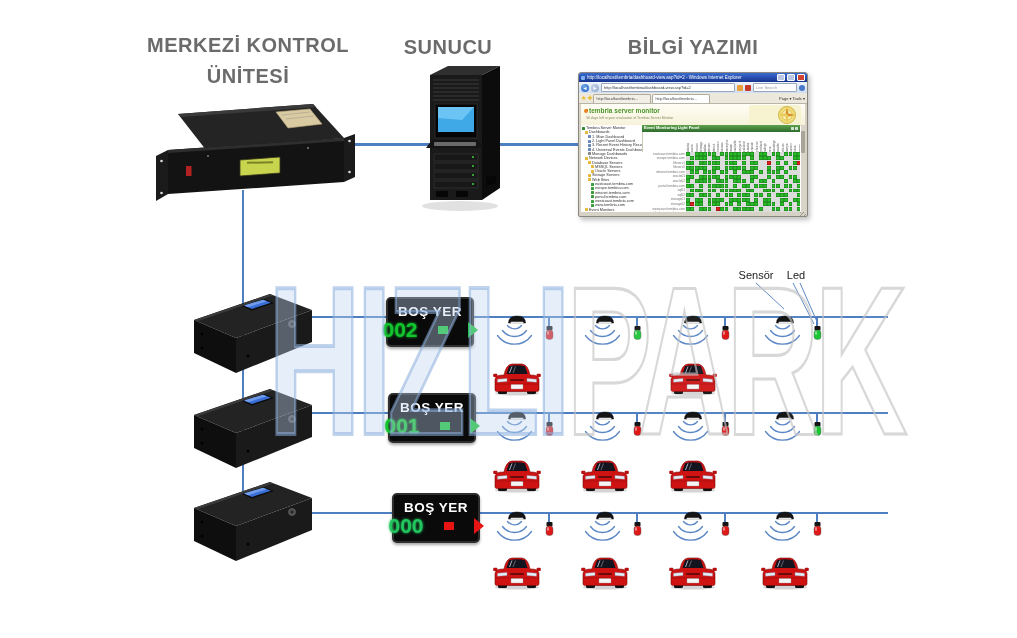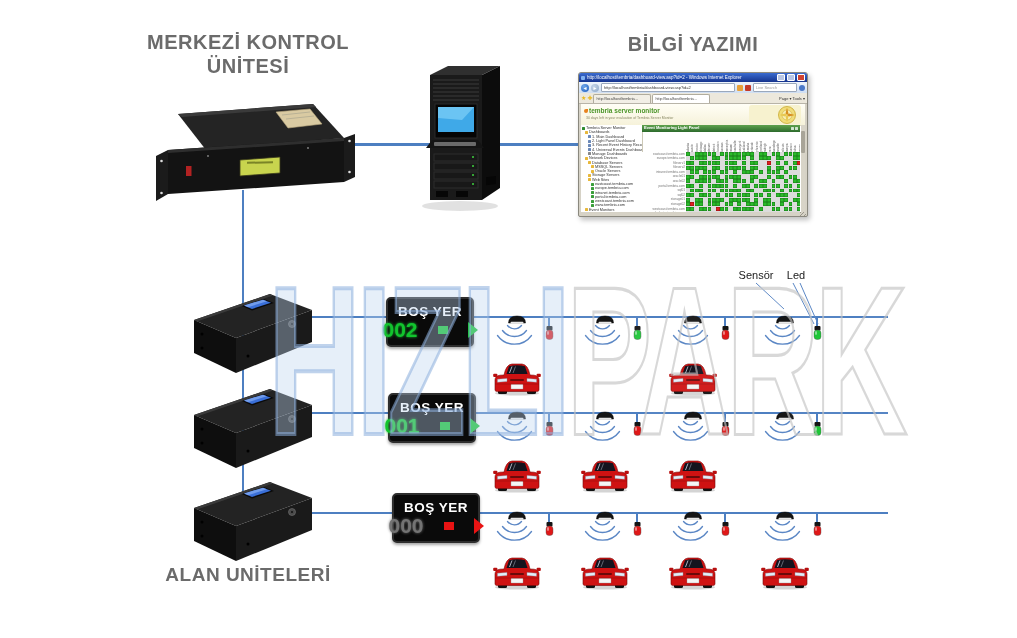--- a/index.html
+++ b/index.html
@@ -1,20 +1,20 @@
 <!DOCTYPE html>
 <html><head>
 <meta charset="utf-8">
 <style>
   html,body{margin:0;padding:0;background:#fff;}
   .stage{position:relative;width:1017px;height:638px;background:#fff;overflow:hidden;
          font-family:"Liberation Sans",sans-serif;}
   
   .hdg{position:absolute;color:#6b6b6b;font-weight:bold;text-align:center;z-index:5;
-       letter-spacing:.5px;line-height:24px;font-size:20px;}
+       letter-spacing:.5px;line-height:31px;font-size:20px;}
   .hdg.small{font-size:19px;}
   .callout-label{position:absolute;color:#1a1a1a;font-size:11px;font-weight:normal;z-index:5;text-align:center;}
   
   .wm{position:absolute;left:268px;top:256px;z-index:6;font-weight:bold;font-size:165px;
       letter-spacing:-6px;white-space:nowrap;line-height:1;pointer-events:none;
       transform:scaleX(.78) scaleY(1.28);transform-origin:left top;}
   .wm-l{color:rgba(190,212,240,.38);-webkit-text-stroke:3px rgba(140,175,220,.55);}
   .wm-r{color:rgba(255,255,255,.05);-webkit-text-stroke:2.5px rgba(195,195,195,.65);}
   
   .wire{position:absolute;background:#4d7fc1;z-index:1;}
@@ -96,22 +96,22 @@
 <div class="stage">
 
   <div class="wm">
     <span class="wm-l">HIZLI</span><span class="wm-r">PARK</span>
   </div>
 
   <div class="wire" style="left:335px;top:143px;width:245px;height:2.6px;"></div>
   <div class="wire" style="left:241.5px;top:190px;width:2.6px;height:327px;"></div>
 
   <div class="hdg" style="left:118px;top:30px;width:260px;">MERKEZİ KONTROL ÜNİTESİ</div>
+  <div class="hdg" style="left:393px;top:32px;width:110px;">SUNUCU</div>
   <div class="hdg" style="left:598px;top:32px;width:190px;">BİLGİ YAZIMI</div>
-  <div class="hdg small" style="left:148px;top:563px;width:200px;">ALAN UNİTELERİ</div>
   <div class="callout-label" style="left:733px;top:269px;width:46px;">Sensör</div>
   <div class="callout-label" style="left:781px;top:269px;width:30px;">Led</div>
 
   <svg class="co-svg" style="left:730px;top:281px;" width="100" height="52" viewBox="0 0 100 52">
     <line x1="26" y1="2" x2="54" y2="28" stroke="#5b87c5" stroke-width="1"></line>
     <line x1="63" y1="2" x2="84" y2="43" stroke="#5b87c5" stroke-width="1"></line>
     <line x1="70" y1="2" x2="88" y2="43" stroke="#5b87c5" stroke-width="1"></line>
   </svg>
 
   <svg class="dev" style="left:148px;top:98px;" width="210" height="105" viewBox="0 0 210 105">
@@ -1009,21 +1009,21 @@
         </svg></div>
       <div class="drop" style="position: absolute; left: 816.2px; top: 413px; height: 9px;"></div>
       <div class="dev" style="position: absolute; left: 812.5px; top: 421.5px; z-index: 2;"><svg width="9" height="15" viewBox="0 0 9 15">
     <rect x="1.5" y="0" width="6" height="4.5" rx="1" fill="#141414"></rect>
     <rect x="1" y="4" width="7" height="9.5" rx="3" fill="#1ec637" stroke="#555" stroke-width="0.4"></rect>
     <ellipse cx="3" cy="7" rx="1" ry="2" fill="#fff" opacity="0.5"></ellipse>
         </svg></div>
       <div style="position: absolute; left: 300px; top: 511.8px; width: 588px; height: 2.4px; background: rgb(77, 127, 193); z-index: 1;"></div>
       <div class="panel" style="position: absolute; left: 392px; top: 493px;">
         <div class="pl">BOŞ YER</div>
-    <div class="pv" style="color:#737373">000<span class="arrow-shaft" style="background:#e81313"></span><span class="arrow-head" style="border-left-color:#e81313"></span></div>
+    <div class="pv" style="color:#22c55e">000<span class="arrow-shaft" style="background:#e81313"></span><span class="arrow-head" style="border-left-color:#e81313"></span></div>
       </div>
       <div class="dev" style="position: absolute; left: 507px; top: 507px; z-index: 2;"><svg width="20" height="10" viewBox="0 0 20 10">
   <path d="M1.5,8 Q1.5,1 10,1 Q18.5,1 18.5,8 Z" fill="#151515" stroke="#000" stroke-width="0.5"></path>
   <rect x="3.5" y="6.8" width="13" height="2" rx="1" fill="#e8e8e8"></rect>
         </svg></div>
       <div class="dev" style="position: absolute; left: 492px; top: 518px; z-index: 2;"><svg width="46" height="30" viewBox="0 0 46 30">
   <g fill="none" stroke="#5b87c5" stroke-width="1.3" stroke-linecap="round">
   <path d="M29.5,3.5 A9,9 0 0 1 15.5,3.5"></path>
   <path d="M34.5,8.5 A15,15 0 0 1 10.5,8.5"></path>
   <path d="M39.5,13.5 A21,21 0 0 1 5.5,13.5"></path>

